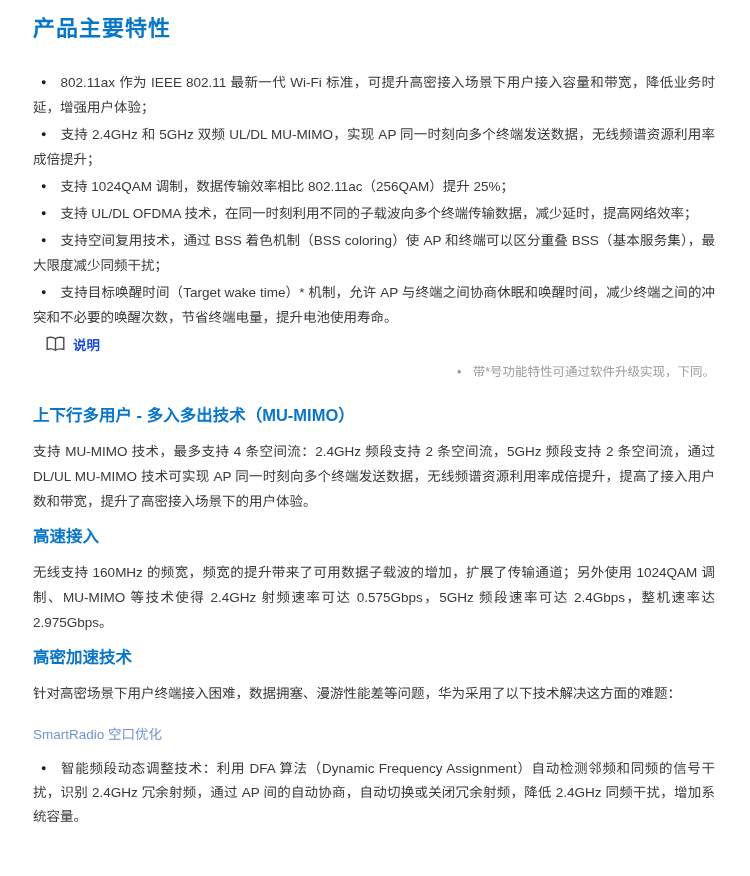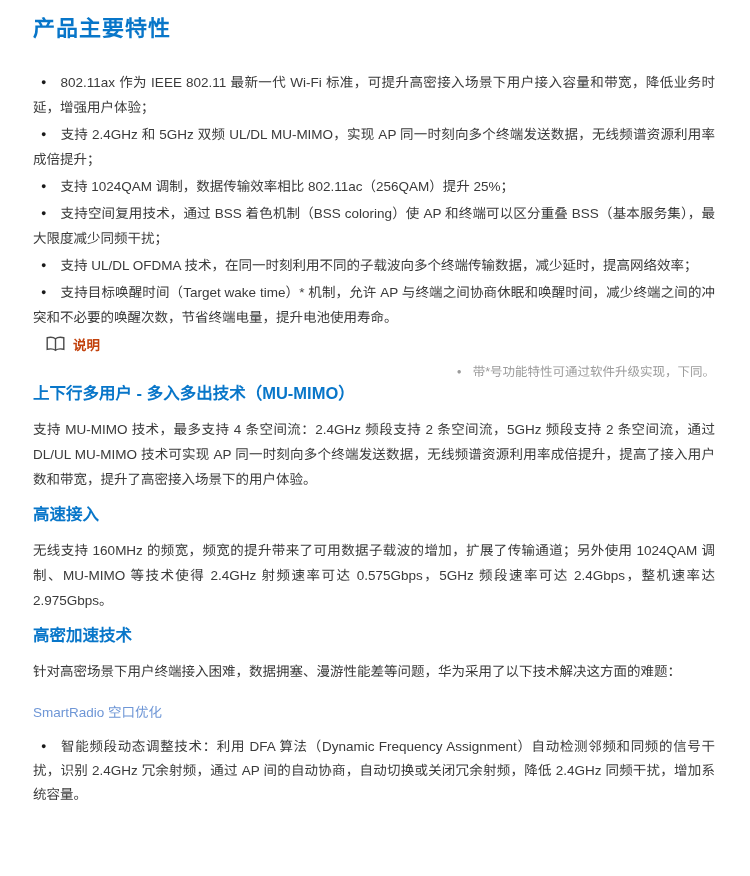--- a/index.html
+++ b/index.html
@@ -23,21 +23,21 @@
     margin: 0 0 28px 0;
     line-height: 27px;
   }
   .section-heading {
     color: #0876C9;
     font-size: 16.5px;
     font-weight: bold;
     margin: 0 0 14px 0;
     line-height: 20px;
   }
-  .mt-note   { }
+  .mt-note   { margin-top: 22px; }
   .mt-mid    { margin-top: 0px; }
 
   .bullet {
     font-size: 13.5px;
     line-height: 25px;
     margin: 0 0 2px 0;
     text-align: justify;
   }
   .dot {
     display: inline-block;
@@ -58,21 +58,21 @@
   .note-header {
     display: flex;
     align-items: center;
     padding-left: 12px;
     margin-bottom: 7px;
   }
   .note-header .book { margin-right: 7px; display: inline-flex; }
   .note-label {
     font-size: 13.5px;
     font-weight: bold;
-    color: #c2410c;
+    color: #1d4ed8;
   }
   .note-item {
     color: #9b9b9b;
     font-size: 12.5px;
     line-height: 22px;
     text-align: right;
   }
   .note-dot {
     display: inline-block;
     font-size: 8px;
@@ -97,22 +97,22 @@
 <div class="page">
 
   <h1 class="page-title">产品主要特性</h1>
 
   
 
   <div>
     <div class="bullet"><span class="dot">●</span><span>802.11ax 作为 IEEE 802.11 最新一代 Wi-Fi 标准，可提升高密接入场景下用户接入容量和带宽，降低业务时延，增强用户体验；</span></div>
     <div class="bullet"><span class="dot">●</span><span>支持 2.4GHz 和 5GHz 双频 UL/DL MU-MIMO，实现 AP 同一时刻向多个终端发送数据，无线频谱资源利用率成倍提升；</span></div>
     <div class="bullet"><span class="dot">●</span><span>支持 1024QAM 调制，数据传输效率相比 802.11ac（256QAM）提升 25%；</span></div>
+    <div class="bullet"><span class="dot">●</span><span>支持 UL/DL OFDMA 技术，在同一时刻利用不同的子载波向多个终端传输数据，减少延时，提高网络效率；</span></div>
     <div class="bullet"><span class="dot">●</span><span>支持空间复用技术，通过 BSS 着色机制（BSS coloring）使 AP 和终端可以区分重叠 BSS（基本服务集），最大限度减少同频干扰；</span></div>
-    <div class="bullet"><span class="dot">●</span><span>支持 UL/DL OFDMA 技术，在同一时刻利用不同的子载波向多个终端传输数据，减少延时，提高网络效率；</span></div>
     <div class="bullet"><span class="dot">●</span><span>支持目标唤醒时间（Target wake time）* 机制，允许 AP 与终端之间协商休眠和唤醒时间，减少终端之间的冲突和不必要的唤醒次数，节省终端电量，提升电池使用寿命。</span></div>
   </div>
 
   
   <div class="note">
     <div class="note-header">
       <span class="book">
         <svg width="21" height="16" viewBox="0 0 21 16" fill="none" xmlns="http://www.w3.org/2000/svg">
           <path d="M10.5 2.8 C8.7 1.3 5.7 1.0 2.2 1.7 L2.2 13.3 C5.7 12.6 8.7 12.9 10.5 14.3 C12.3 12.9 15.3 12.6 18.8 13.3 L18.8 1.7 C15.3 1.0 12.3 1.3 10.5 2.8 Z" stroke="#4a4a4a" stroke-width="1.4"></path>
           <path d="M10.5 2.8 L10.5 14.3" stroke="#4a4a4a" stroke-width="1.4"></path>

